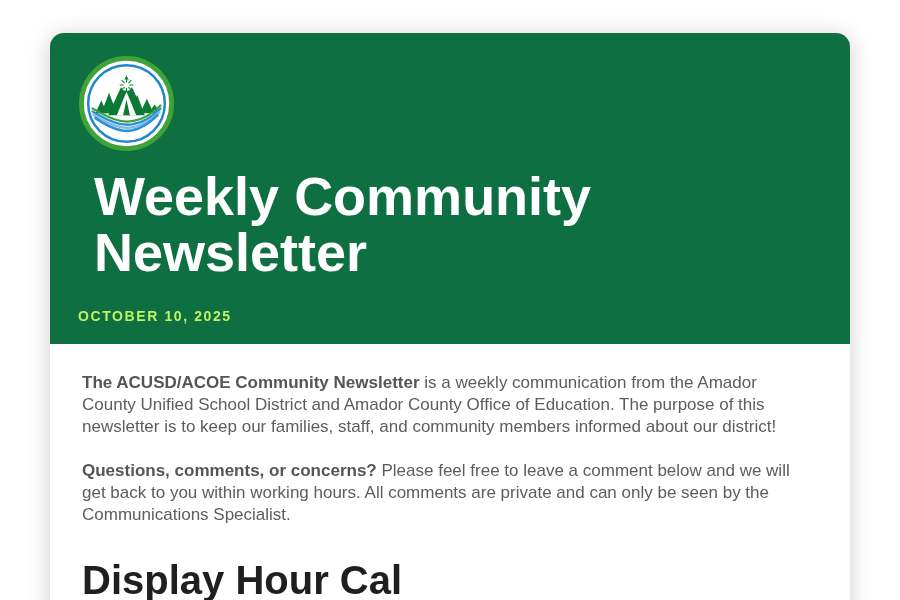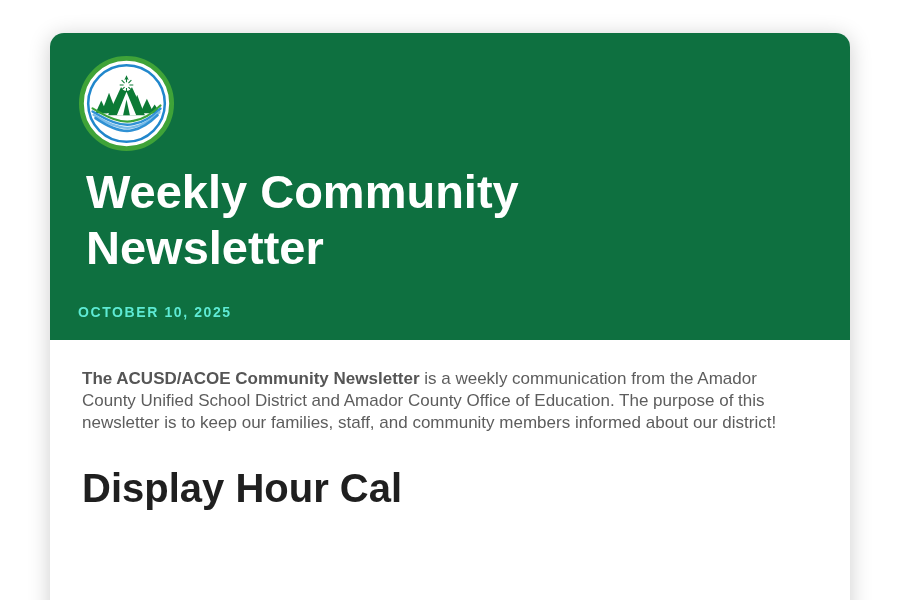--- a/index.html
+++ b/index.html
@@ -33,31 +33,31 @@
     background: #0E7040;
     padding: 22px 28px 20px 28px;
   }
   .logo {
     width: 97px;
     height: 97px;
     margin-bottom: 12px;
   }
   .logo svg { display: block; width: 97px; height: 97px; }
   .hero h1 {
-    margin: 8px;
+    margin: 16px;
     max-width: 630px;
     color: #ffffff;
-    font-size: 47px;
+    font-size: 54px;
     line-height: 56px;
     font-weight: 700;
     letter-spacing: 0px;
   }
   .hero .date {
     margin-top: 28px;
-    color: #5eead4;
+    color: #bef264;
     font-size: 14px;
     font-weight: 700;
     letter-spacing: 1.6px;
   }
   .content {
     padding: 28px 40px 60px 32px;
     color: #5d5d5d;
   }
   .content p {
     margin: 0;
@@ -124,18 +124,19 @@
       </div>
 
       <h1>Weekly Community Newsletter</h1>
 
       <div class="date">OCTOBER 10, 2025</div>
     </header>
 
     <main class="content">
       <p><strong>The ACUSD/ACOE Community Newsletter</strong><span> is a weekly communication from the Amador County Unified School District and Amador County Office of Education. The purpose of this newsletter is to keep our families, staff, and community members informed about our district!</span></p>
 
+      <p><strong>Questions, comments, or concerns?</strong><span> Please feel free to leave a comment below and we will get back to you within working hours. All comments are private and can only be seen by the Communications Specialist.</span></p>
 
       <h2>Display Hour Cal</h2>
     </main>
 
   </div>
 </div>
 
 </body></html>

